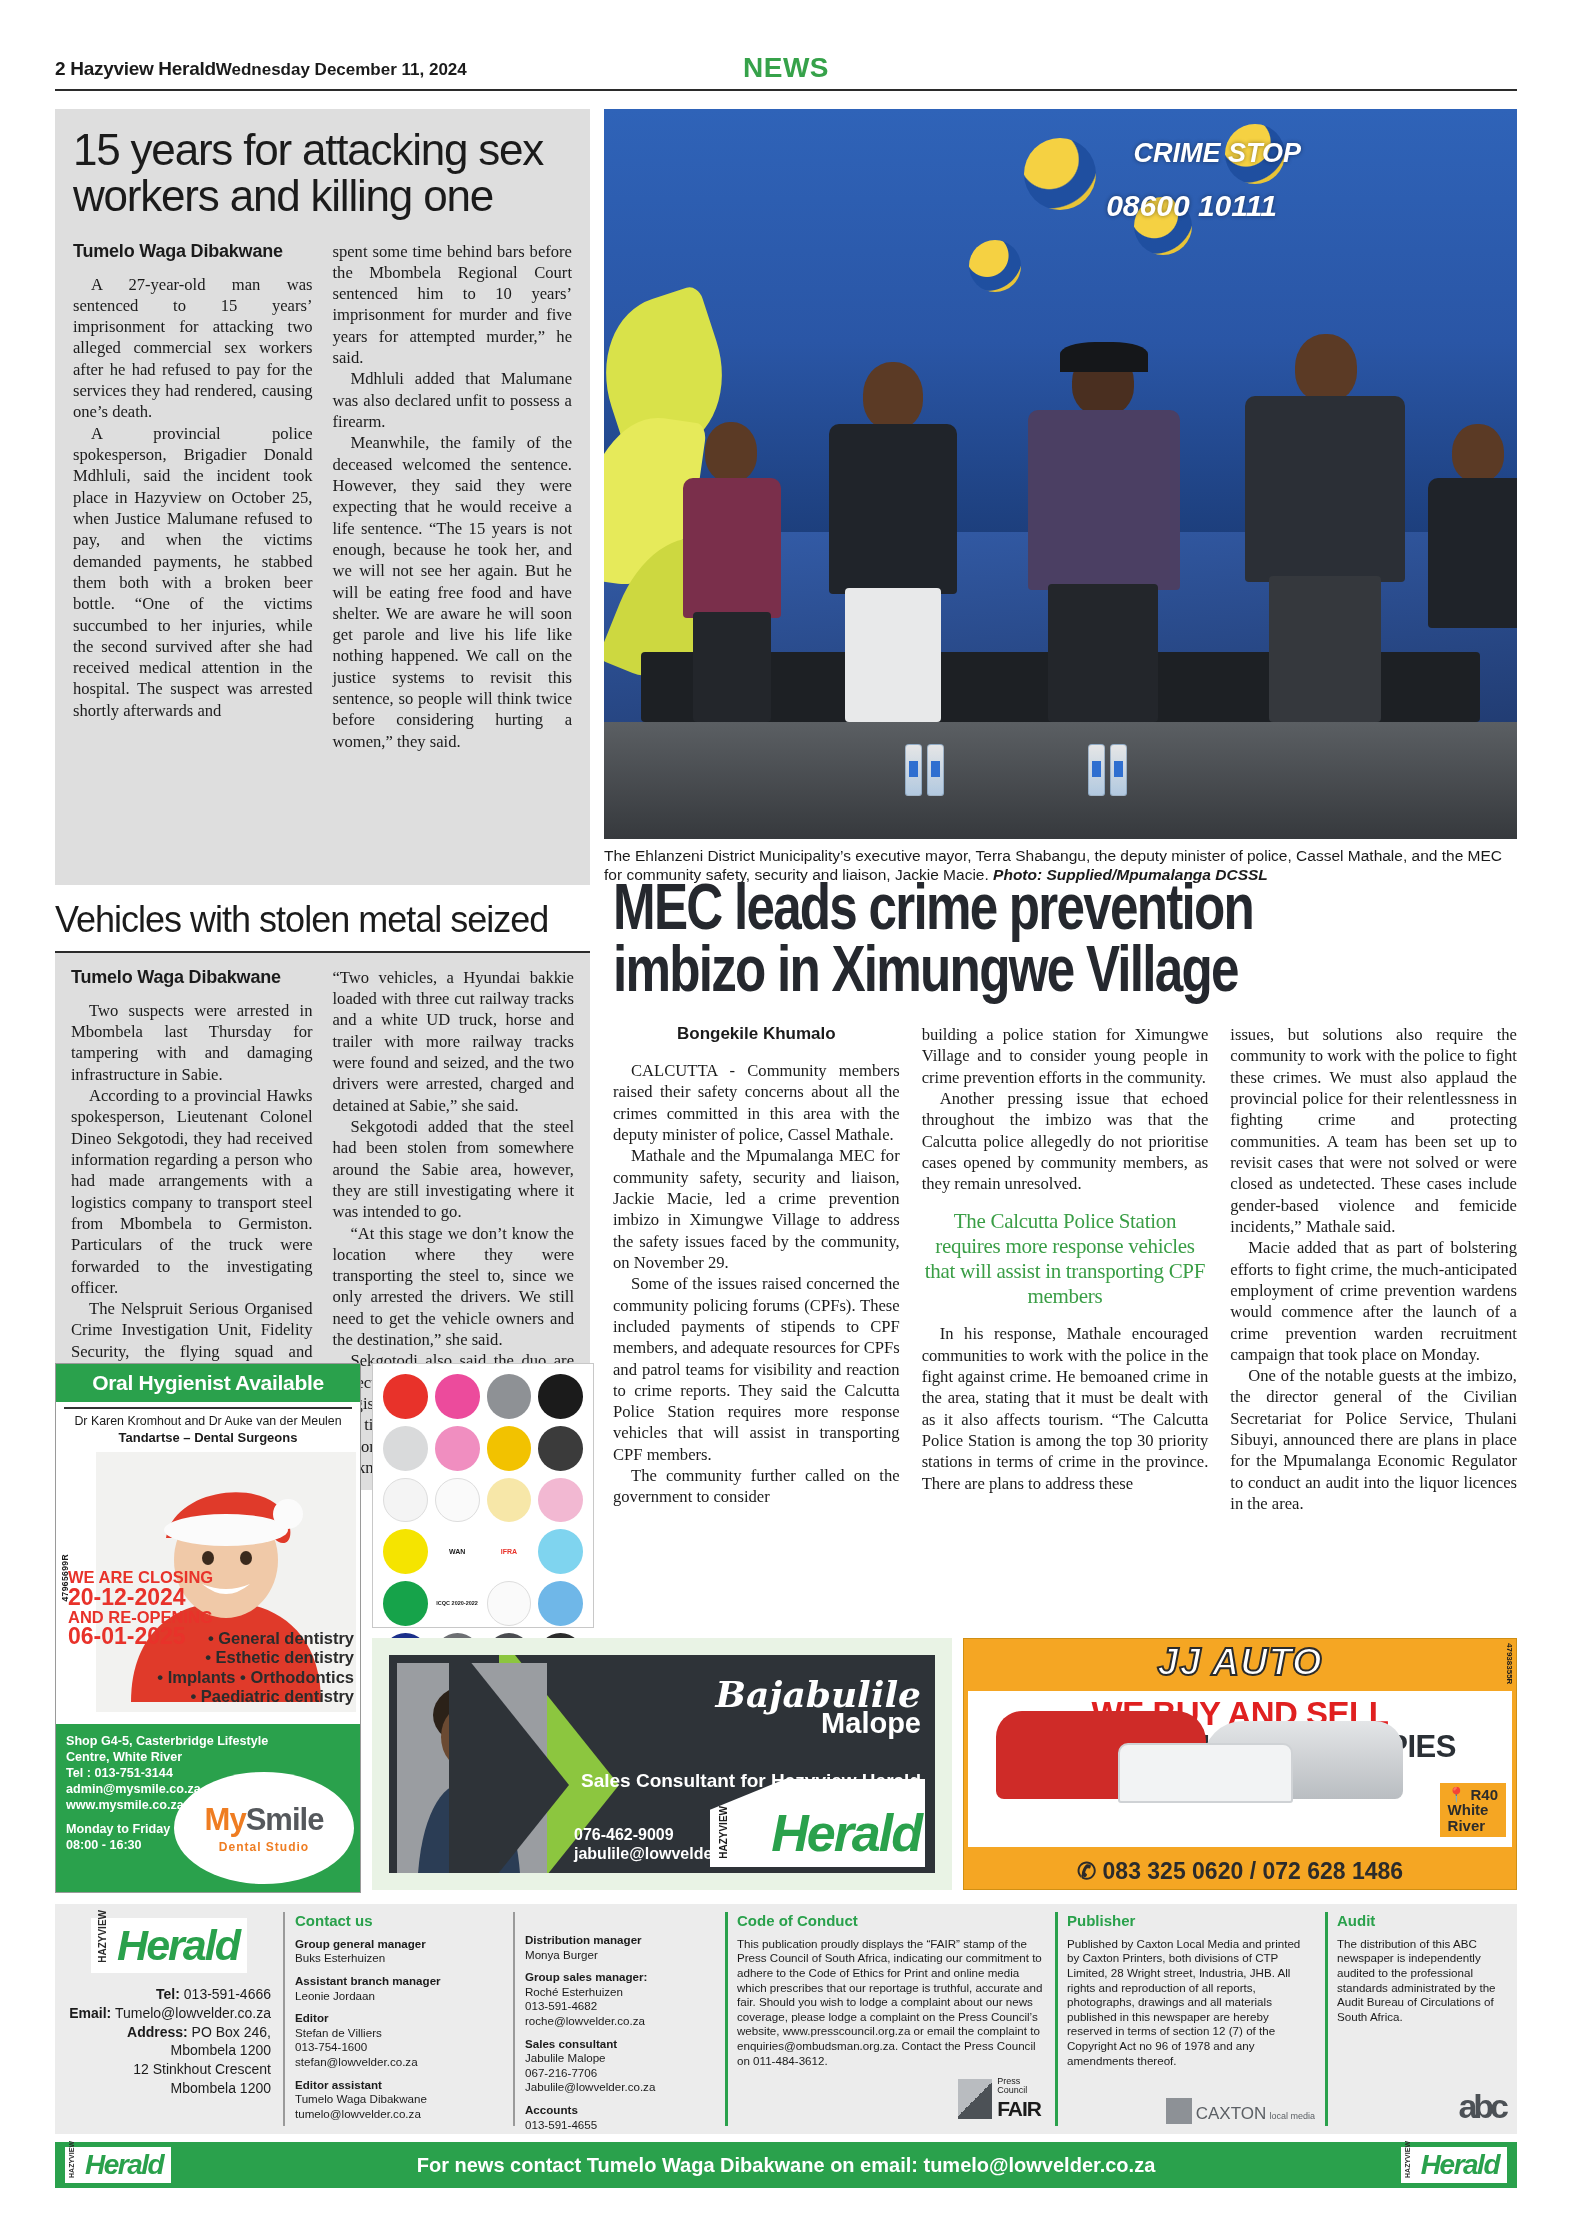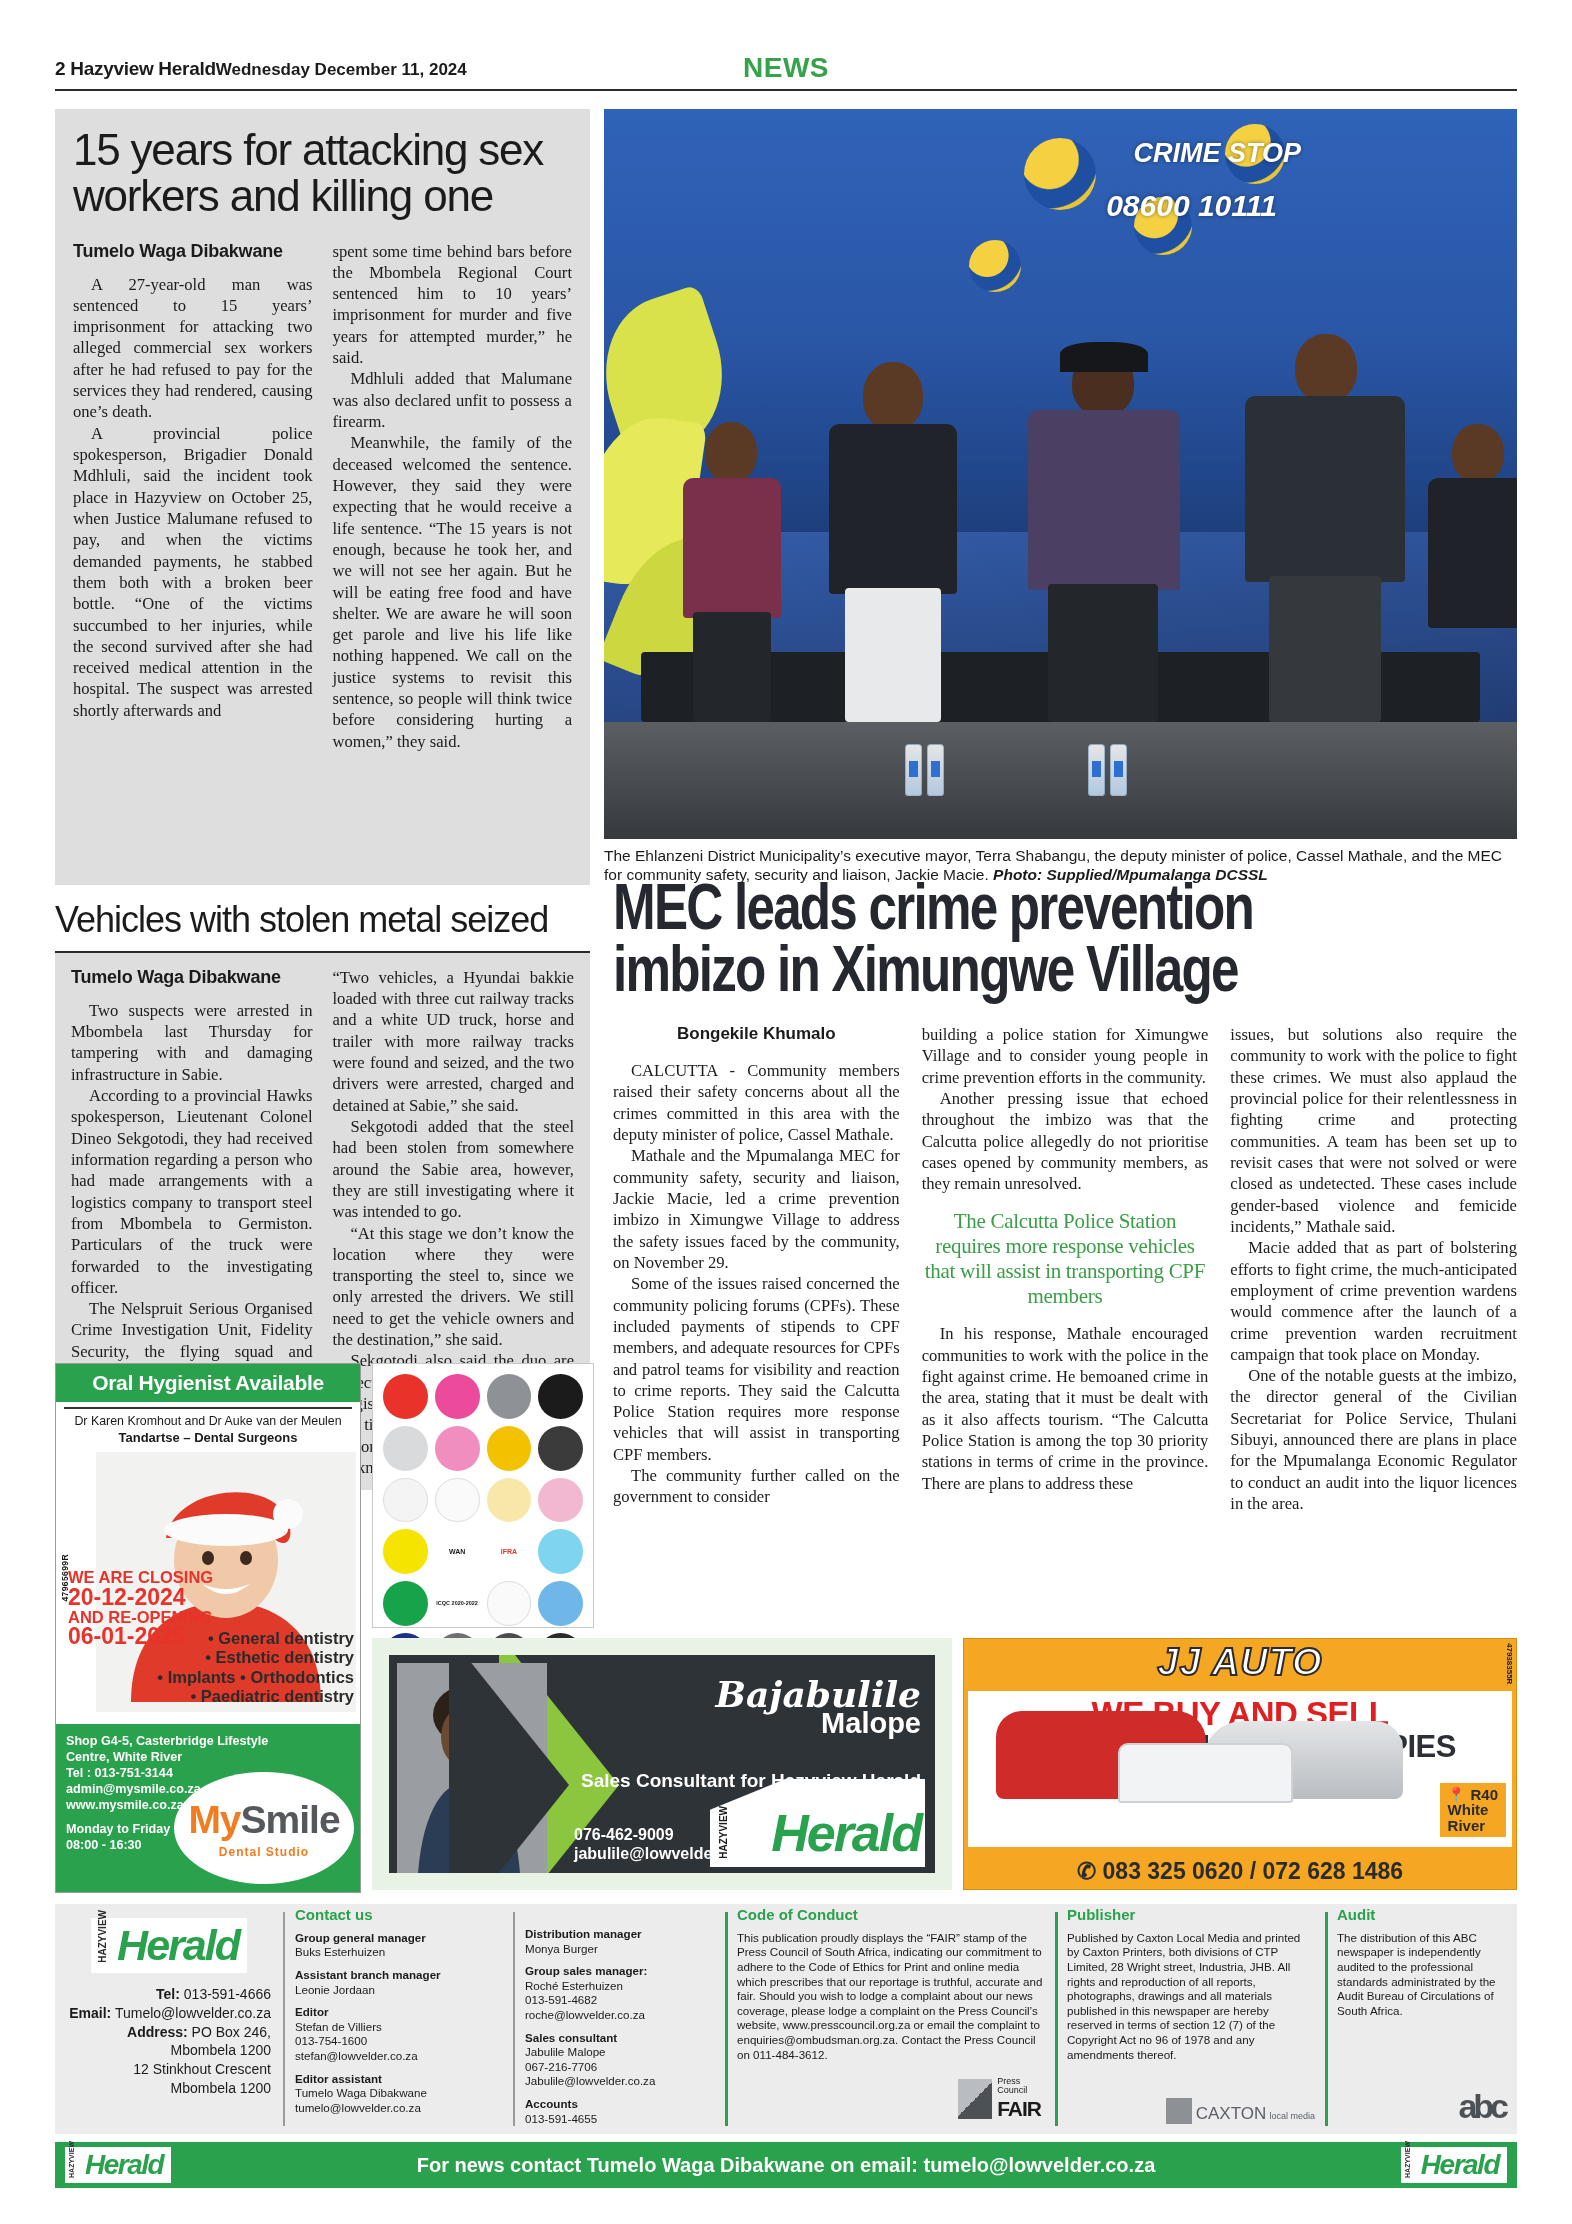--- a/index.html
+++ b/index.html
@@ -92,21 +92,21 @@
              line-height:1.0; }
   .closing .s1 { font-size:16.5px; }
   .closing .s2 { font-size:23px; }
   .services { position:absolute; right:6px; top:265px; text-align:right; font-weight:bold;
               font-size:16.5px; line-height:1.18; color:#2b2b2b; }
   .ad-foot { position:absolute; left:0; right:0; bottom:0; height:168px; background:#2aa14c;
              color:#fff; padding:9px 10px; font-size:12.6px; font-weight:bold; line-height:1.28; }
   .mysmile { position:absolute; right:6px; bottom:8px; width:180px; height:112px;
              background:#fff; border-radius:50%; display:flex; flex-direction:column;
              align-items:center; justify-content:center; }
-  .mysmile .m1 { font-size:39px; color:#55585c; letter-spacing:-1px; }
+  .mysmile .m1 { font-size:31px; color:#55585c; letter-spacing:-1px; }
   .mysmile .m1 span { color:#ef7d22; }
   .mysmile .m2 { font-size:12px; color:#55585c; letter-spacing:1px; }
   .mysmile .m2 span { color:#ef7d22; }
 
   .ad-cmyk { position:absolute; left:372px; top:1363px; width:222px; height:265px;
              border:1px solid #c8c8c8; background:#fff; }
   .swatch-grid { display:grid; grid-template-columns:repeat(4,1fr); gap:7px; padding:10px; }
   .sw { width:100%; aspect-ratio:1/1; border-radius:50%; }
 
   .ad-bajabulile { position:absolute; left:372px; top:1638px; width:580px; height:252px;
@@ -149,21 +149,21 @@
   .car-red { position:absolute; left:28px; bottom:48px; width:210px; height:88px;
              background:#cf2b28; border-radius:26px 30px 8px 8px; }
   .car-sil { position:absolute; left:235px; bottom:48px; width:200px; height:78px;
              background:linear-gradient(180deg,#e3e5e7,#b9bdc1); border-radius:40px 28px 8px 8px; }
   .canopy { position:absolute; left:150px; bottom:44px; width:175px; height:60px;
             background:#f2f3f4; border-radius:10px 10px 3px 3px; border:2px solid #cfd2d5; }
 
   
   .footer { position:absolute; left:55px; top:1904px; width:1462px; height:230px;
             background:#ececec; display:flex; }
-  .f-col { padding:2px 12px; font-size:11.6px; line-height:1.26; position:relative; }
+  .f-col { padding:8px 12px; font-size:11.6px; line-height:1.26; position:relative; }
   .f-col + .f-col::before { content:""; position:absolute; left:0; top:8px; bottom:8px;
                             width:2px; background:#9a9a9a; }
   .f-col.green + .f-col::before, .f-col.greenbar::before { background:#2aa14c; width:3px; }
   .f-title { color:#2aa14c; font-weight:bold; font-size:15px; margin-bottom:6px; }
   .f-lab { font-weight:bold; }
   .fc-logo { width:228px; text-align:center; padding-top:14px; }
   .herald-box { background:#fff; padding:6px 8px; display:inline-block; position:relative; }
   .herald-word { color:#2aa14c; font-size:43px; font-weight:bold; letter-spacing:-2px;
                  font-style:italic; line-height:1; }
   .herald-hz { position:absolute; left:6px; bottom:10px; font-size:10px; font-weight:bold;

